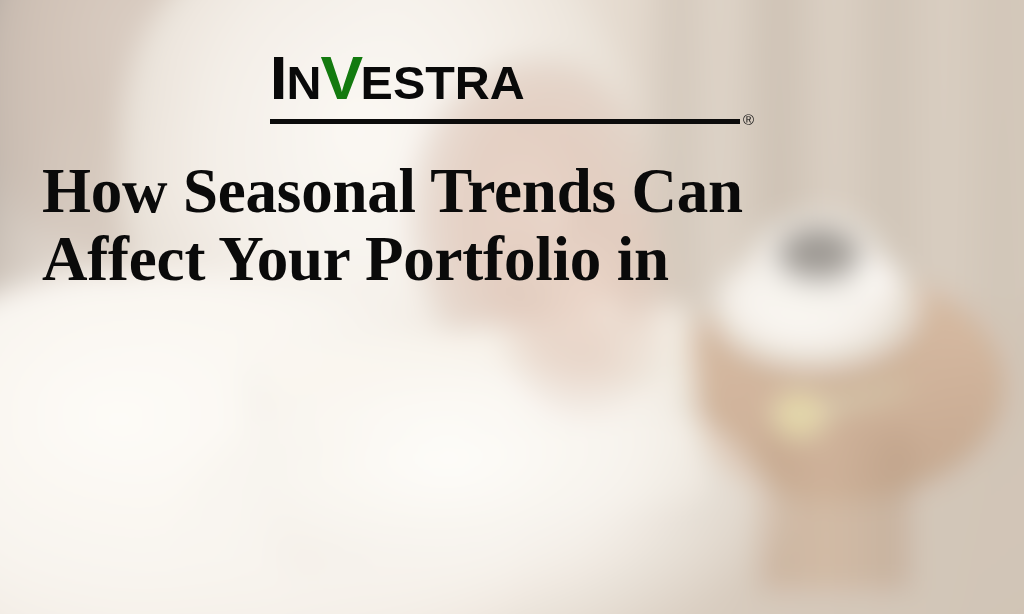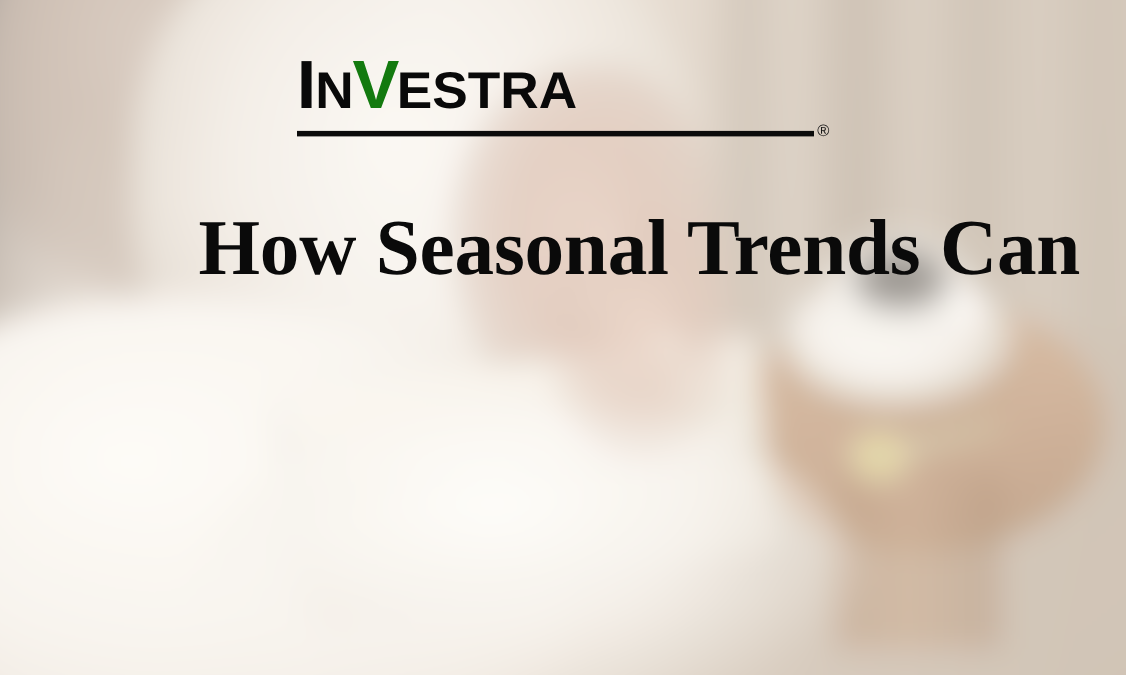--- a/index.html
+++ b/index.html
@@ -309,26 +309,26 @@
     font-weight:400;
     color:#141414;
     line-height:1;
     margin-left:3px;
     margin-bottom:-3px;
     font-family:"Liberation Sans", sans-serif;
   }
 
   
   .headline {
-    margin-top:63px;
+    margin-top:33px;
     width:940px;
-    text-align:right;
+    text-align:left;
     font-family:"Liberation Serif", serif;
     font-weight:700;
-    font-size:72px;
+    font-size:63px;
     line-height:1.08;
     color:#0a0a0a;
     letter-spacing:-0.2px;
   }
   .headline .ln { display:block; }
 </style>
 </head>
 <body>
 
 <div class="hero">
@@ -369,16 +369,17 @@
         <span class="logo-small">ESTRA</span>
       </div>
       <div class="logo-rule-row">
         <div class="logo-rule"></div>
         <span class="logo-reg">®</span>
       </div>
     </div>
 
     <h1 class="headline">
       <span class="ln">How Seasonal Trends Can</span>
+      <span class="ln">Affect Your Portfolio in</span>
     </h1>
 
   </div>
 </div>
 
 </body></html>

